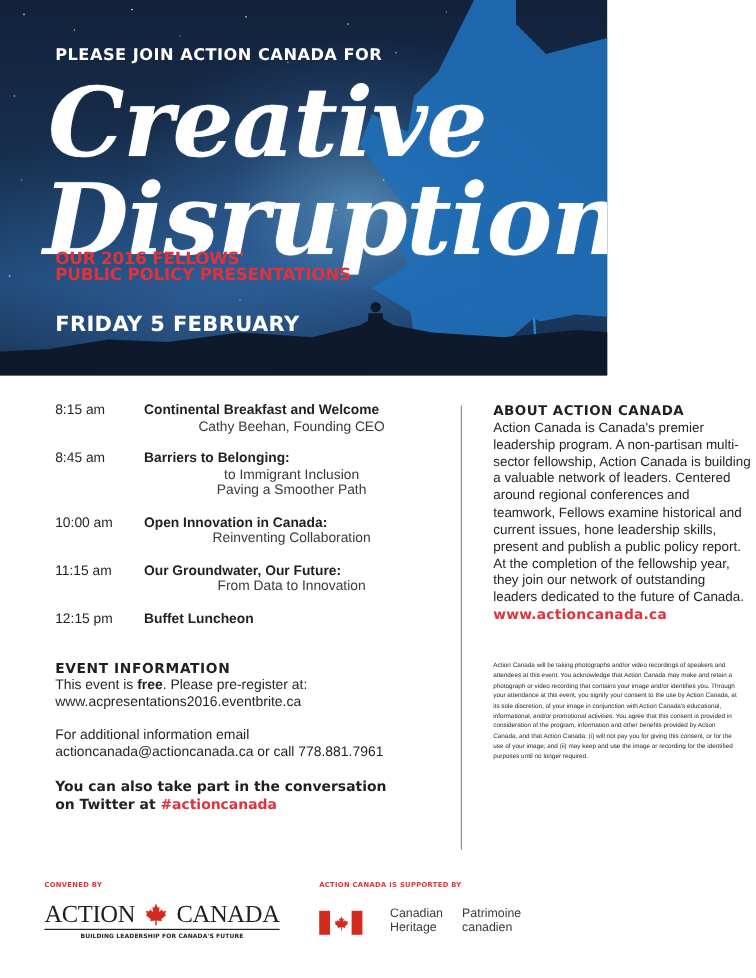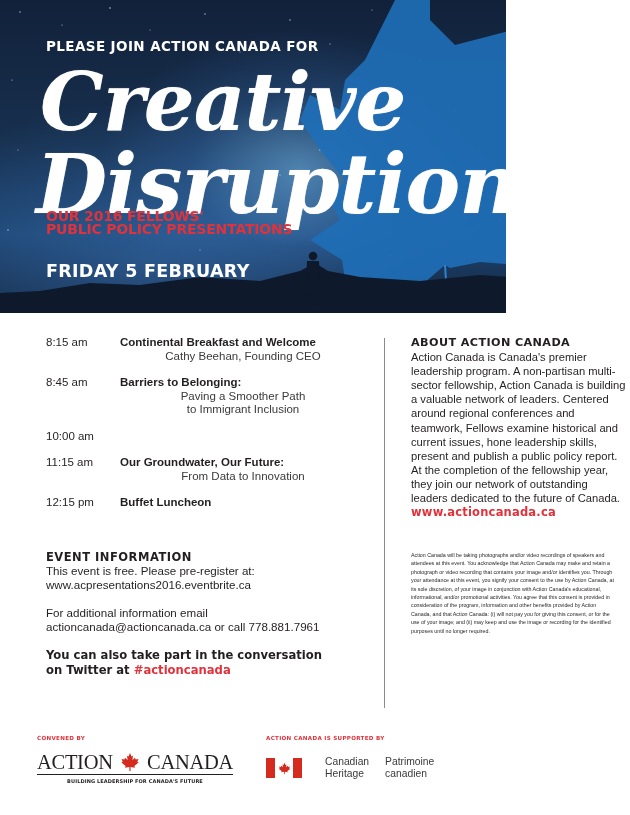--- a/index.html
+++ b/index.html
@@ -44,42 +44,42 @@
   .sched-row { display: flex; margin-bottom: 13px; font-size: 11.5px; line-height: 13.5px; }
   .sched-time { width: 74px; font-weight: 400; color: #231f20; }
   .sched-body { flex: 1; }
   .sched-title { font-weight: 700; color: #231f20; }
   .sched-sub { color: #3a3a3a; text-align: center; }
 
   
   .event { position: absolute; left: 46px; top: 550px; width: 330px; font-size: 11.6px; line-height: 14px; color: #231f20; }
   .event h3 { font-family: "DejaVu Sans", sans-serif; font-size: 11.5px; font-weight: 900; letter-spacing: 0.5px; margin-bottom: 0px; }
   .event p { margin-bottom: 14px; }
-  .event .strong { font-weight: 400; text-align: center; }
+  .event .strong { font-weight: 700; text-align: center; }
   .twitter { font-family: "DejaVu Sans", sans-serif; font-weight: 700; font-size: 11.6px; line-height: 14.5px; color: #231f20; }
   .twitter .hash { color: #e0323b; }
 
   
   .divider { position: absolute; left: 384px; top: 338px; width: 1px; height: 370px; background: #8a8a8a; }
 
   
   .about { position: absolute; left: 411px; top: 336px; width: 215px; font-size: 11.2px; line-height: 14.1px; color: #231f20; }
   .about h3 { font-family: "DejaVu Sans", sans-serif; font-size: 11.2px; font-weight: 900; letter-spacing: 0.4px; }
   .about .url { color: #e0323b; font-weight: 700; font-family: "DejaVu Sans", sans-serif; font-size: 11.5px; letter-spacing: 0.2px; }
   .disclaimer { position: absolute; left: 411px; top: 551px; width: 205px; font-size: 5.3px; line-height: 8.4px; color: #231f20; }
 
   
   .footer-label { position: absolute; top: 735px; color: #e0323b; font-family: "DejaVu Sans", sans-serif; font-weight: 900; font-size: 5.6px; letter-spacing: 0.3px; }
   .convened-label { left: 37px; }
   .supported-label { left: 266px; }
   .ac-logo { position: absolute; left: 37px; top: 752px; width: 196px; }
   .ac-logo-row { display: flex; align-items: center; justify-content: space-between; font-family: "Liberation Serif", serif; font-size: 20.5px; color: #231f20; letter-spacing: -0.3px; line-height: 20px; }
   .ac-logo-rule { height: 1px; background: #231f20; margin-top: 2px; }
   .ac-logo-tag { font-family: "DejaVu Sans", sans-serif; font-weight: 700; font-size: 5px; text-align: center; margin-top: 3px; color: #231f20; letter-spacing: 0.1px; }
-  .pch { position: absolute; left: 266px; top: 756px; display: flex; align-items: center; }
+  .pch { position: absolute; left: 266px; top: 756px; display: flex; align-items: flex-end; }
   .flag { display: flex; width: 36px; height: 20px; margin-top: 1px; }
   .flag .bar { width: 9px; height: 20px; background: #d52b1e; }
   .flag .mid { width: 18px; height: 20px; background: #ffffff; display: flex; align-items: center; justify-content: center; }
   .pch-text { font-size: 10.3px; line-height: 11.5px; color: #3a3a3a; margin-left: 23px; }
   .pch-text.fr { margin-left: 16px; }
 </style>
 </head>
 <body>
 
 <div class="banner">
@@ -154,26 +154,30 @@
     <div class="sched-time">8:15 am</div>
     <div class="sched-body">
       <div class="sched-title">Continental Breakfast and Welcome</div>
       <div class="sched-sub">Cathy Beehan, Founding CEO</div>
     </div>
   </div>
   <div class="sched-row">
     <div class="sched-time">8:45 am</div>
     <div class="sched-body">
       <div class="sched-title">Barriers to Belonging:</div>
+      <div class="sched-sub">to Immigrant Inclusion</div>
       <div class="sched-sub">Paving a Smoother Path</div>
-      <div class="sched-sub">to Immigrant Inclusion</div>
     </div>
   </div>
   <div class="sched-row">
     <div class="sched-time">10:00 am</div>
+    <div class="sched-body">
+      <div class="sched-title">Open Innovation in Canada:</div>
+      <div class="sched-sub">Reinventing Collaboration</div>
+    </div>
   </div>
   <div class="sched-row">
     <div class="sched-time">11:15 am</div>
     <div class="sched-body">
       <div class="sched-title">Our Groundwater, Our Future:</div>
       <div class="sched-sub">From Data to Innovation</div>
     </div>
   </div>
   <div class="sched-row">
     <div class="sched-time">12:15 pm</div>

